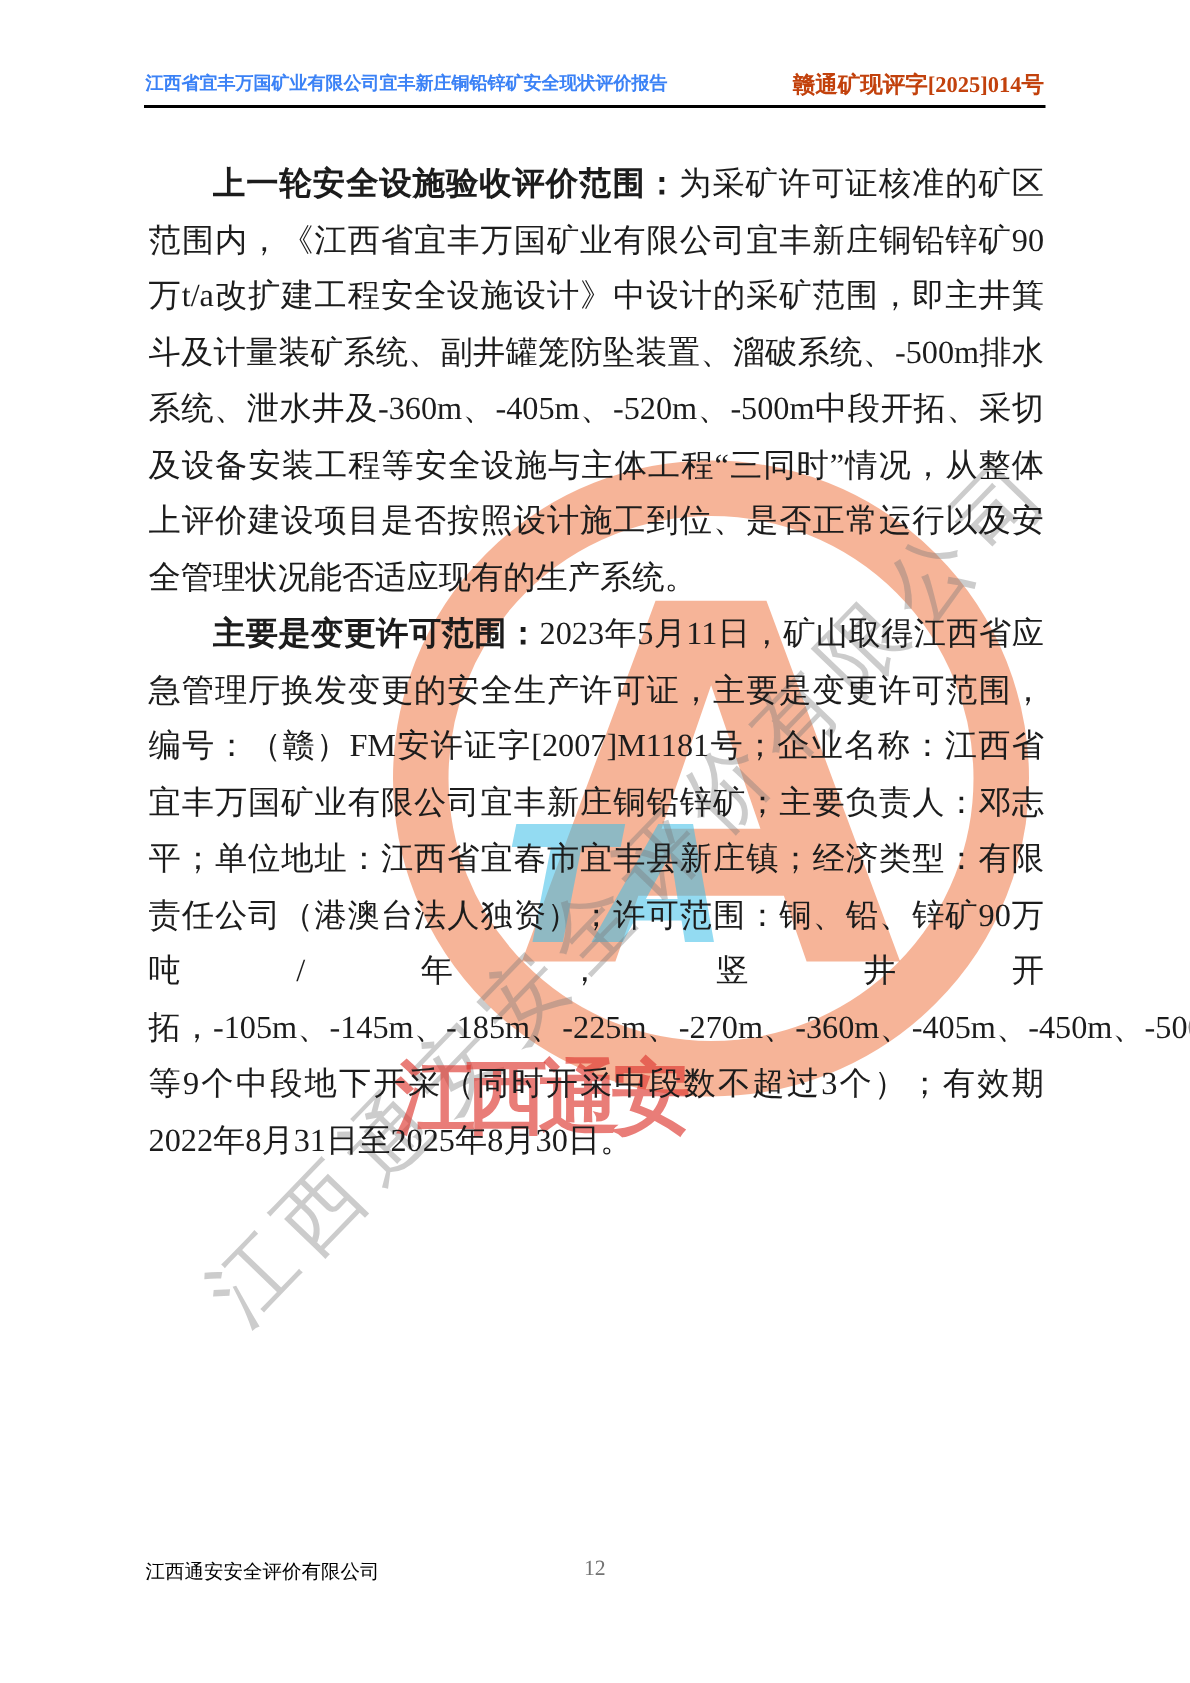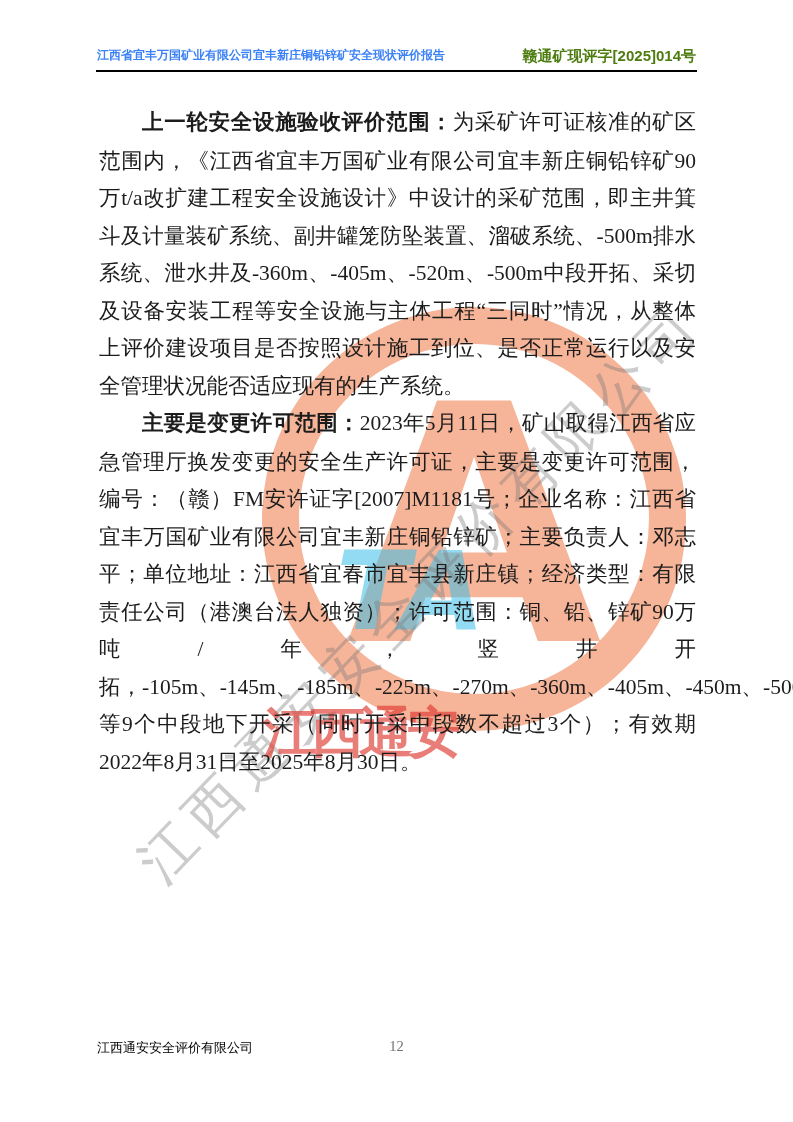--- a/index.html
+++ b/index.html
@@ -13,22 +13,22 @@
   }
   
   .hdr-left {
     position: absolute; left: 97px; top: 47px;
     font-family: "Liberation Sans", sans-serif;
     font-size: 12px; font-weight: 700; color: #3b82f6;
     white-space: nowrap; z-index: 6;
   }
   .hdr-right {
     position: absolute; right: 97px; top: 47px;
-    font-family: Liberation Sans, sans-serif;
-    font-size: 15px; font-weight: 700; color: #4d7c0f;
+    font-family: Liberation Serif, serif;
+    font-size: 15px; font-weight: 700; color: #c2410c;
     white-space: nowrap; z-index: 6;
   }
   .hdr-rule {
     position: absolute; left: 96px; right: 96px; top: 70px;
     height: 2px; background: #000; z-index: 6;
   }
   
   .wm-ring {
     position: absolute; left: 262px; top: 307px;
     width: 350px; height: 350px;
@@ -70,21 +70,21 @@
   }
   
   .doc-body {
     position: absolute; left: 99px; top: 104px; width: 597px;
     font-size: 21.5px; line-height: 37.5px;
     text-align: justify;
     z-index: 5;
   }
   .doc-body p { margin: 0; text-indent: 2em; }
   .doc-body b {
-    font-family: Liberation Mono, monospace;
+    font-family: Liberation Sans, sans-serif;
     font-weight: 700;
   }
   
   .ftr-company {
     position: absolute; left: 97px; top: 1039px;
     font-family: "Liberation Sans", sans-serif;
     font-size: 13px; color: #000; z-index: 6;
   }
   .ftr-page {
     position: absolute; left: 0; right: 0; top: 1038px;

